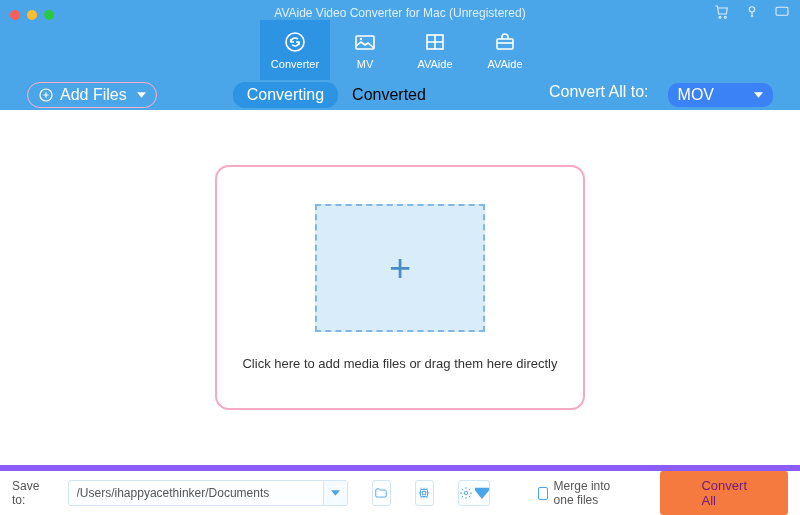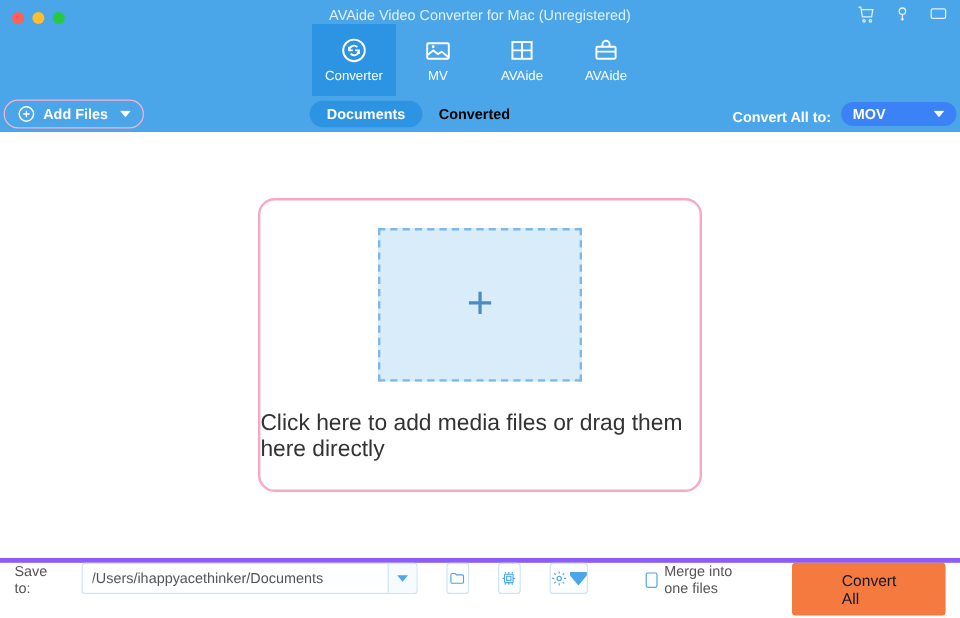--- a/index.html
+++ b/index.html
@@ -17,50 +17,50 @@
     .title-right svg { width: 16px; height: 16px; }
 
     
     .mainnav { background: #4ba5e9; height: 60px; display: flex; justify-content: center; }
     .navitem { width: 70px; display: flex; flex-direction: column; align-items: center; justify-content: center; gap: 4px; color: #fff; font-size: 11px; cursor: pointer; }
     .navitem.active { background: #2d93e3; }
     .navicon { width: 24px; height: 24px; display: flex; align-items: center; justify-content: center; }
     .navicon svg { stroke: #fff; fill: none; stroke-width: 1.6; }
 
     
-    .subbar { background: #4ba5e9; height: 30px; display: flex; align-items: center; padding: 0 3px; font-size: 12px; color: #fff; font-weight: bold; }
+    .subbar { background: #4ba5e9; height: 30px; display: flex; align-items: center; padding: 0 27px; font-size: 16px; color: #fff; }
     .addfiles { display: flex; align-items: center; gap: 6px; padding: 3px 10px; border: 1.5px solid #ffb0cc; border-radius: 14px; cursor: pointer; }
     .addfiles .plus-circle { width: 16px; height: 16px; }
     .chev-down { margin-left: 4px; }
     .segment { margin: 0 auto; display: flex; gap: 0; }
     .segbtn { padding: 4px 14px; border-radius: 12px; cursor: pointer; color: #000000; }
     .segbtn.active { background: #2d93e3; color: #fff; }
-    .convertall-to { display: flex; align-items: flex-end; gap: 8px; margin-left: 33px; }
+    .convertall-to { display: flex; align-items: flex-start; gap: 19px; margin-left: 33px; }
     .format-select { display: flex; align-items: center; gap: 40px; background: #3b82f6; padding: 3px 10px; border-radius: 10px; cursor: pointer; }
     .format-select .chev { margin-left: auto; }
 
     
     .main { height: 355px; display: flex; align-items: center; justify-content: center; background: #fff; }
     .dropbox { width: 370px; height: 245px; border: 2.5px solid #f7a8c2; border-radius: 14px; display: flex; flex-direction: column; align-items: center; justify-content: center; gap: 24px; cursor: pointer; }
     .inner-dashed { width: 170px; height: 128px; border: 2px dashed #7fb8e6; background: #d9ecfa; display: flex; align-items: center; justify-content: center; }
     .bigplus { font-size: 38px; color: #4d8cc2; font-weight: 200; }
-    .droptext { font-size: 19px; color: #333; }
-
-    
-    .bottombar { height: 50px; border-top: 4px solid #8b5cf6; display: flex; align-items: flex-start; padding: 0 12px; gap: 24px; font-size: 12px; position: absolute; bottom: 0; left: 0; right: 0; background: #fff; }
+    .droptext { font-size: 13px; color: #333; }
+
+    
+    .bottombar { height: 50px; border-top: 6px solid #8b5cf6; display: flex; align-items: center; padding: 0 12px; gap: 24px; font-size: 12px; position: absolute; bottom: 0; left: 0; right: 0; background: #fff; }
     .saveto-label { color: #555; }
     .saveto-path { flex: 0 0 280px; display: flex; align-items: center; border: 1px solid #d0e5f5; border-radius: 3px; height: 26px; overflow: hidden; }
     .saveto-path input { flex: 1; border: none; padding: 0 8px; font-size: 12px; background: #fdfeff; color: #555; outline: none; }
     .path-dd { width: 24px; height: 100%; border-left: 1px solid #d0e5f5; display: flex; align-items: center; justify-content: center; cursor: pointer; background: #f5fbff; }
     .iconbtn { width: 26px; height: 26px; border: 1px solid #d0e5f5; border-radius: 3px; display: flex; align-items: center; justify-content: center; cursor: pointer; background: #fdfeff; }
     .iconbtn svg { width: 14px; height: 14px; stroke: #4ba5e9; fill: none; stroke-width: 1.6; }
     .spacer { flex: 1; }
     .merge { display: flex; align-items: center; gap: 6px; color: #555; cursor: pointer; }
     .merge .cb { width: 13px; height: 13px; border: 1.5px solid #4ba5e9; border-radius: 2px; }
-    .convertall-btn { background: #f57a3f; color: #0f172a; padding: 7px 41px; border-radius: 3px; cursor: pointer; font-size: 13px; margin-left: 10px; }
+    .convertall-btn { background: #f57a3f; color: #701a75; padding: 7px 41px; border-radius: 3px; cursor: pointer; font-size: 13px; margin-left: 10px; }
 
     svg { display: block; }
   </style>
 </head>
 <body>
 
 <div class="titlebar">
   <div class="traffic-lights">
     <div class="dot red"></div>
     <div class="dot yellow"></div>
@@ -137,21 +137,21 @@
     <svg class="plus-circle" viewBox="0 0 24 24" fill="none" stroke="#fff" stroke-width="1.8">
         <circle cx="12" cy="12" r="9"></circle>
         <path d="M12 8v8M8 12h8"></path>
       </svg>
     <span>Add Files</span>
     <svg class="chev-down" width="9" height="6" viewBox="0 0 10 6">
         <path d="M0 0l5 6 5-6z" fill="#fff"></path>
       </svg>
   </div>
   <div class="segment">
-    <div class="segbtn active">Documents</div>
+    <div class="segbtn active">Converting</div>
     <div class="segbtn">Converted</div>
   </div>
   <div class="convertall-to">
     <span>Convert All to:</span>
     <div class="format-select">
       <span>MOV</span>
       <svg class="chev" width="9" height="6" viewBox="0 0 10 6">
           <path d="M0 0l5 6 5-6z" fill="#fff"></path>
         </svg>
     </div>

